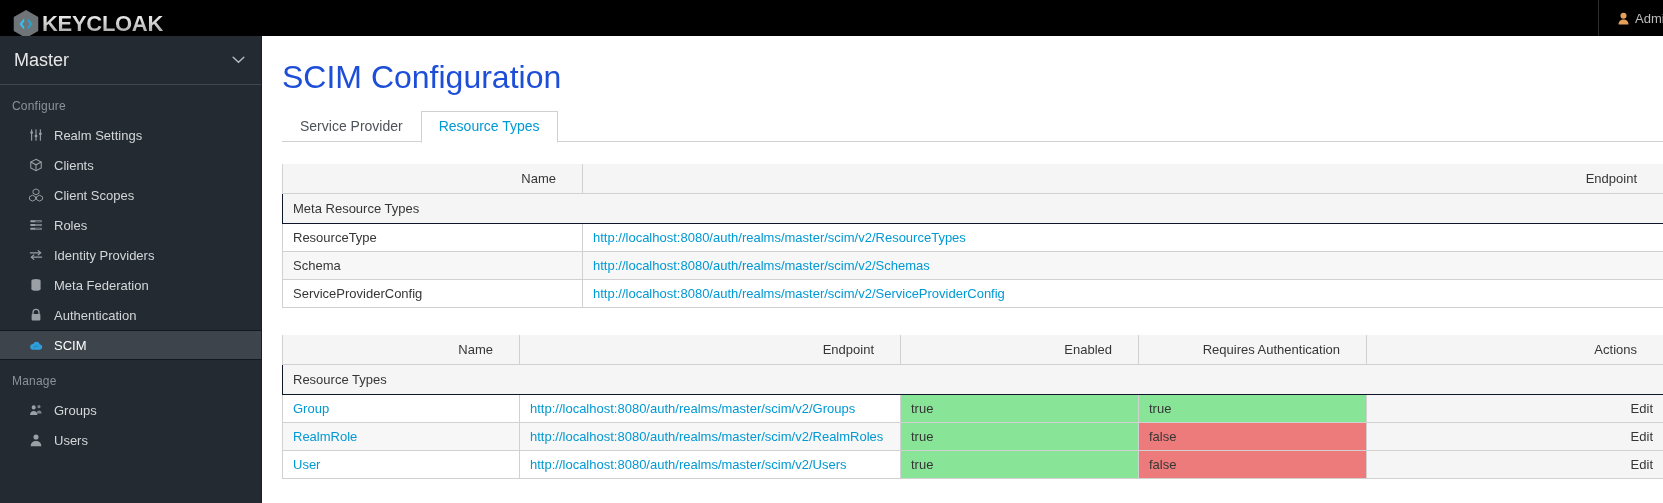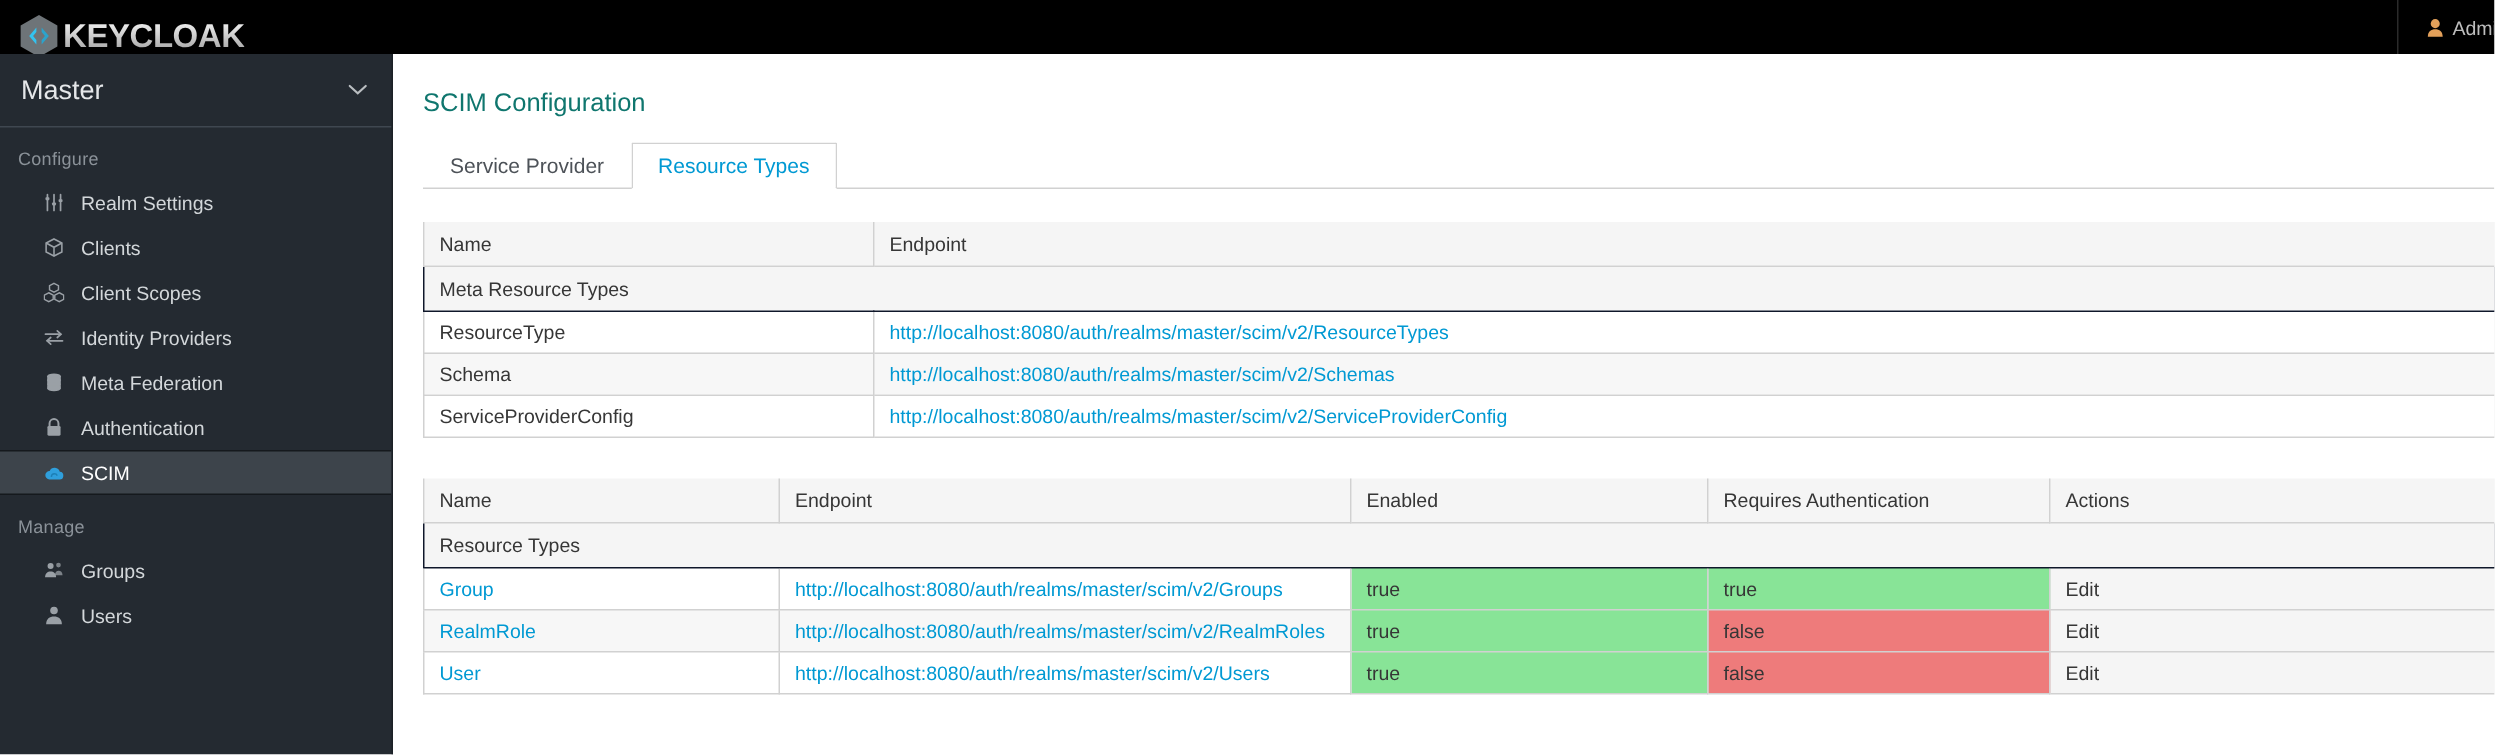--- a/index.html
+++ b/index.html
@@ -102,23 +102,23 @@
   .nav-label { line-height: 1; }
 
   
   .content {
     position: absolute; top: 36px; left: 262px;
     width: 1401px; height: 467px;
     background: #ffffff;
     overflow: hidden;
   }
   .page-title {
-    font-size: 17px;
+    font-size: 32px;
     font-weight: normal;
-    color: #0f766e;
+    color: #1d4ed8;
     padding: 24px 0 0 20px;
     line-height: 1.1;
   }
 
   
   .tabs {
     margin: 16px 0 0 20px;
     height: 31px;
     display: flex; align-items: center;
     position: relative;
@@ -163,22 +163,22 @@
     background: #f5f5f5;
     border: 1px solid #0f172a;
     padding: 7px 10px;
     font-size: 13px;
     color: #363636;
   }
   table.grid thead th {
     background: #f5f5f5;
     border: 1px solid #d1d1d1;
     border-top: none;
-    padding: 7px 10px;
-    text-align: left;
+    padding: 7px 26px;
+    text-align: right;
     font-weight: normal;
     font-size: 13px;
     color: #363636;
   }
   table.grid tbody td {
     border: 1px solid #d1d1d1;
     padding: 6px 10px;
     height: 25px;
     vertical-align: middle;
     background: #ffffff;
@@ -188,21 +188,21 @@
     background: #88e497 !important;
     color: #363636;
   }
   table.grid tbody td.cell-false {
     background: #ee7b7b !important;
     color: #363636;
     margin-left: 28px;
   }
   table.grid tbody td.cell-actions {
     background: #f5f5f5 !important;
-    text-align: left;
+    text-align: right;
   }
   a.link {
     color: #0099d3;
     text-decoration: none;
     cursor: pointer;
   }
   .edit-link {
     color: #363636;
     text-decoration: none;
     cursor: pointer;
@@ -279,20 +279,37 @@
           <g fill="none" stroke="#9aa0a6" stroke-width="1.1">
             <path d="M8 1 L11.4 2.8 L11.4 6 L8 7.8 L4.6 6 L4.6 2.8 Z"></path>
             <path d="M4 8.2 L7.4 10 L7.4 13.2 L4 15 L0.6 13.2 L0.6 10 Z"></path>
             <path d="M12 8.2 L15.4 10 L15.4 13.2 L12 15 L8.6 13.2 L8.6 10 Z"></path>
           </g>
         </svg>
       </span>
       <span class="nav-label">Client Scopes</span>
     </div>
 
+    <div class="nav-item">
+      <span class="nav-icon">
+        <svg viewBox="0 0 16 16" width="14" height="14">
+          <g fill="#9aa0a6">
+            <rect x="1.5" y="2.5" width="13" height="2.4" rx="0.5"></rect>
+            <rect x="1.5" y="6.8" width="13" height="2.4" rx="0.5"></rect>
+            <rect x="1.5" y="11.1" width="13" height="2.4" rx="0.5"></rect>
+          </g>
+          <g fill="#3a4149">
+            <rect x="7" y="3.2" width="6.5" height="1"></rect>
+              <rect x="7" y="7.5" width="6.5" height="1"></rect>
+              <rect x="7" y="11.8" width="6.5" height="1"></rect>
+          </g>
+        </svg>
+      </span>
+      <span class="nav-label">Roles</span>
+    </div>
 
     <div class="nav-item">
       <span class="nav-icon">
         <svg viewBox="0 0 16 16" width="14" height="14">
           <g stroke="#9aa0a6" stroke-width="1.3" fill="none" stroke-linecap="round">
             <path d="M1.5 5.5 L13 5.5"></path>
               <path d="M10.5 3 L13.3 5.5 L10.5 8"></path>
             <path d="M14.5 10.5 L3 10.5"></path>
               <path d="M5.5 8 L2.7 10.5 L5.5 13"></path>
           </g>

